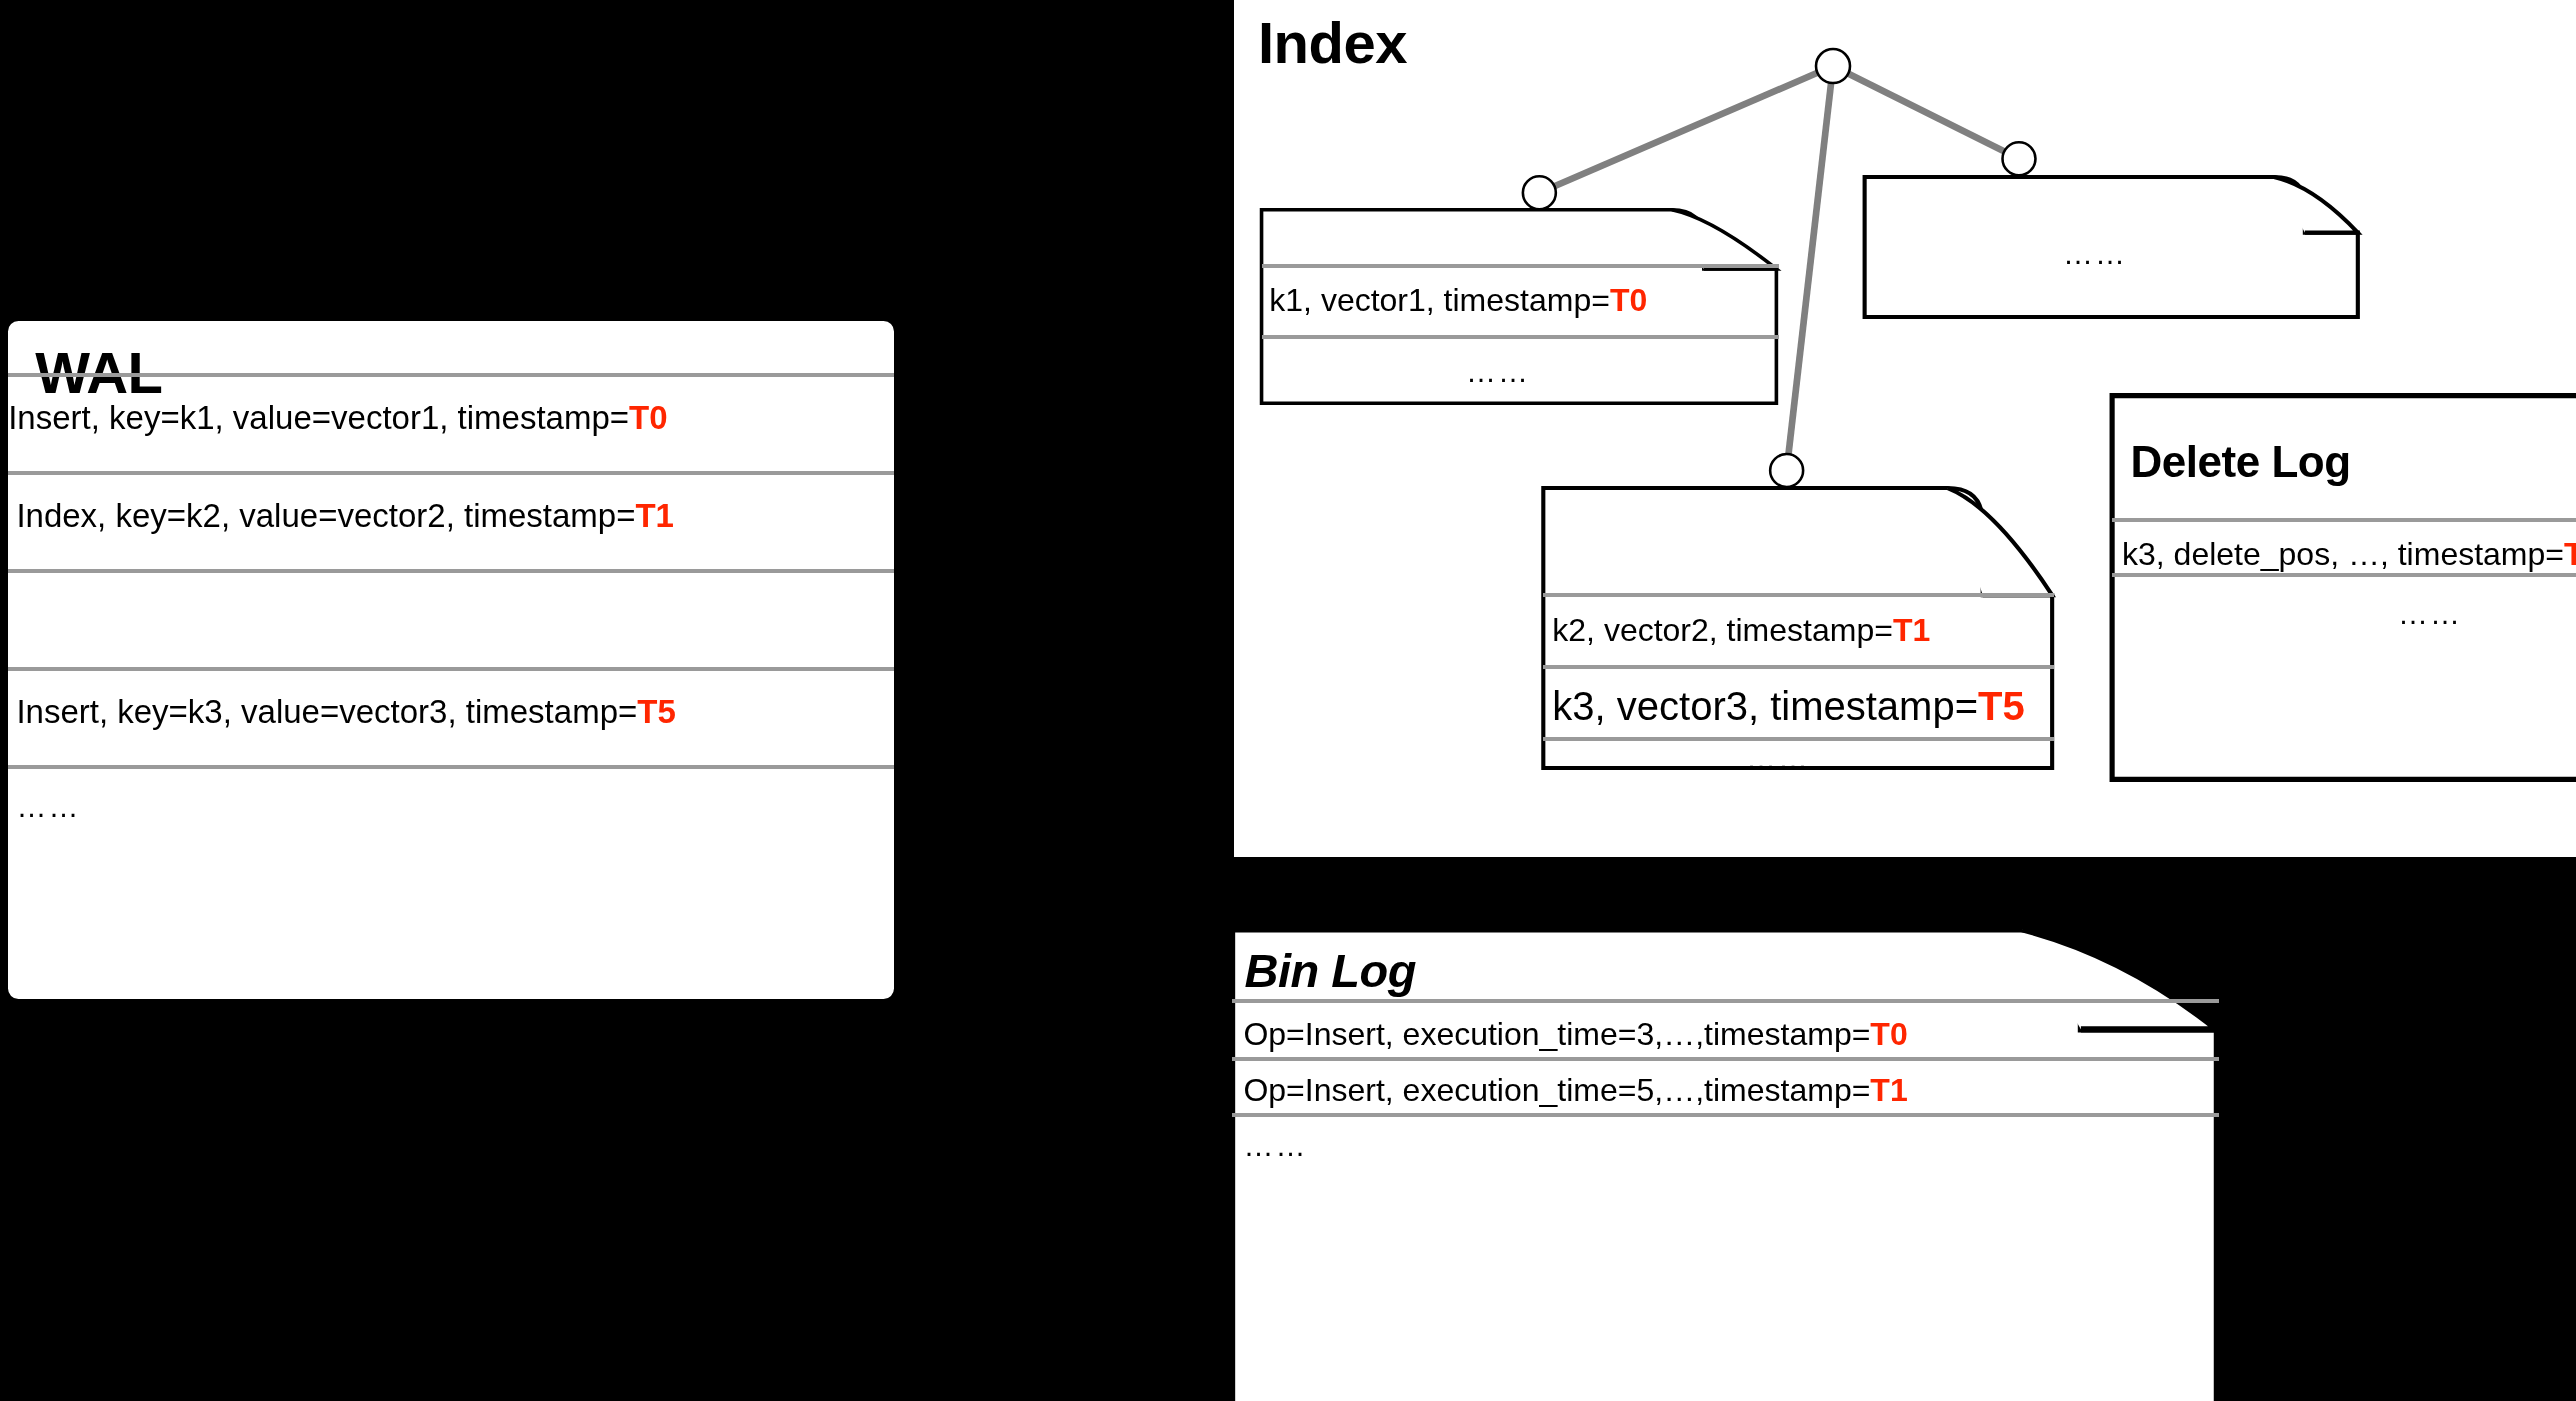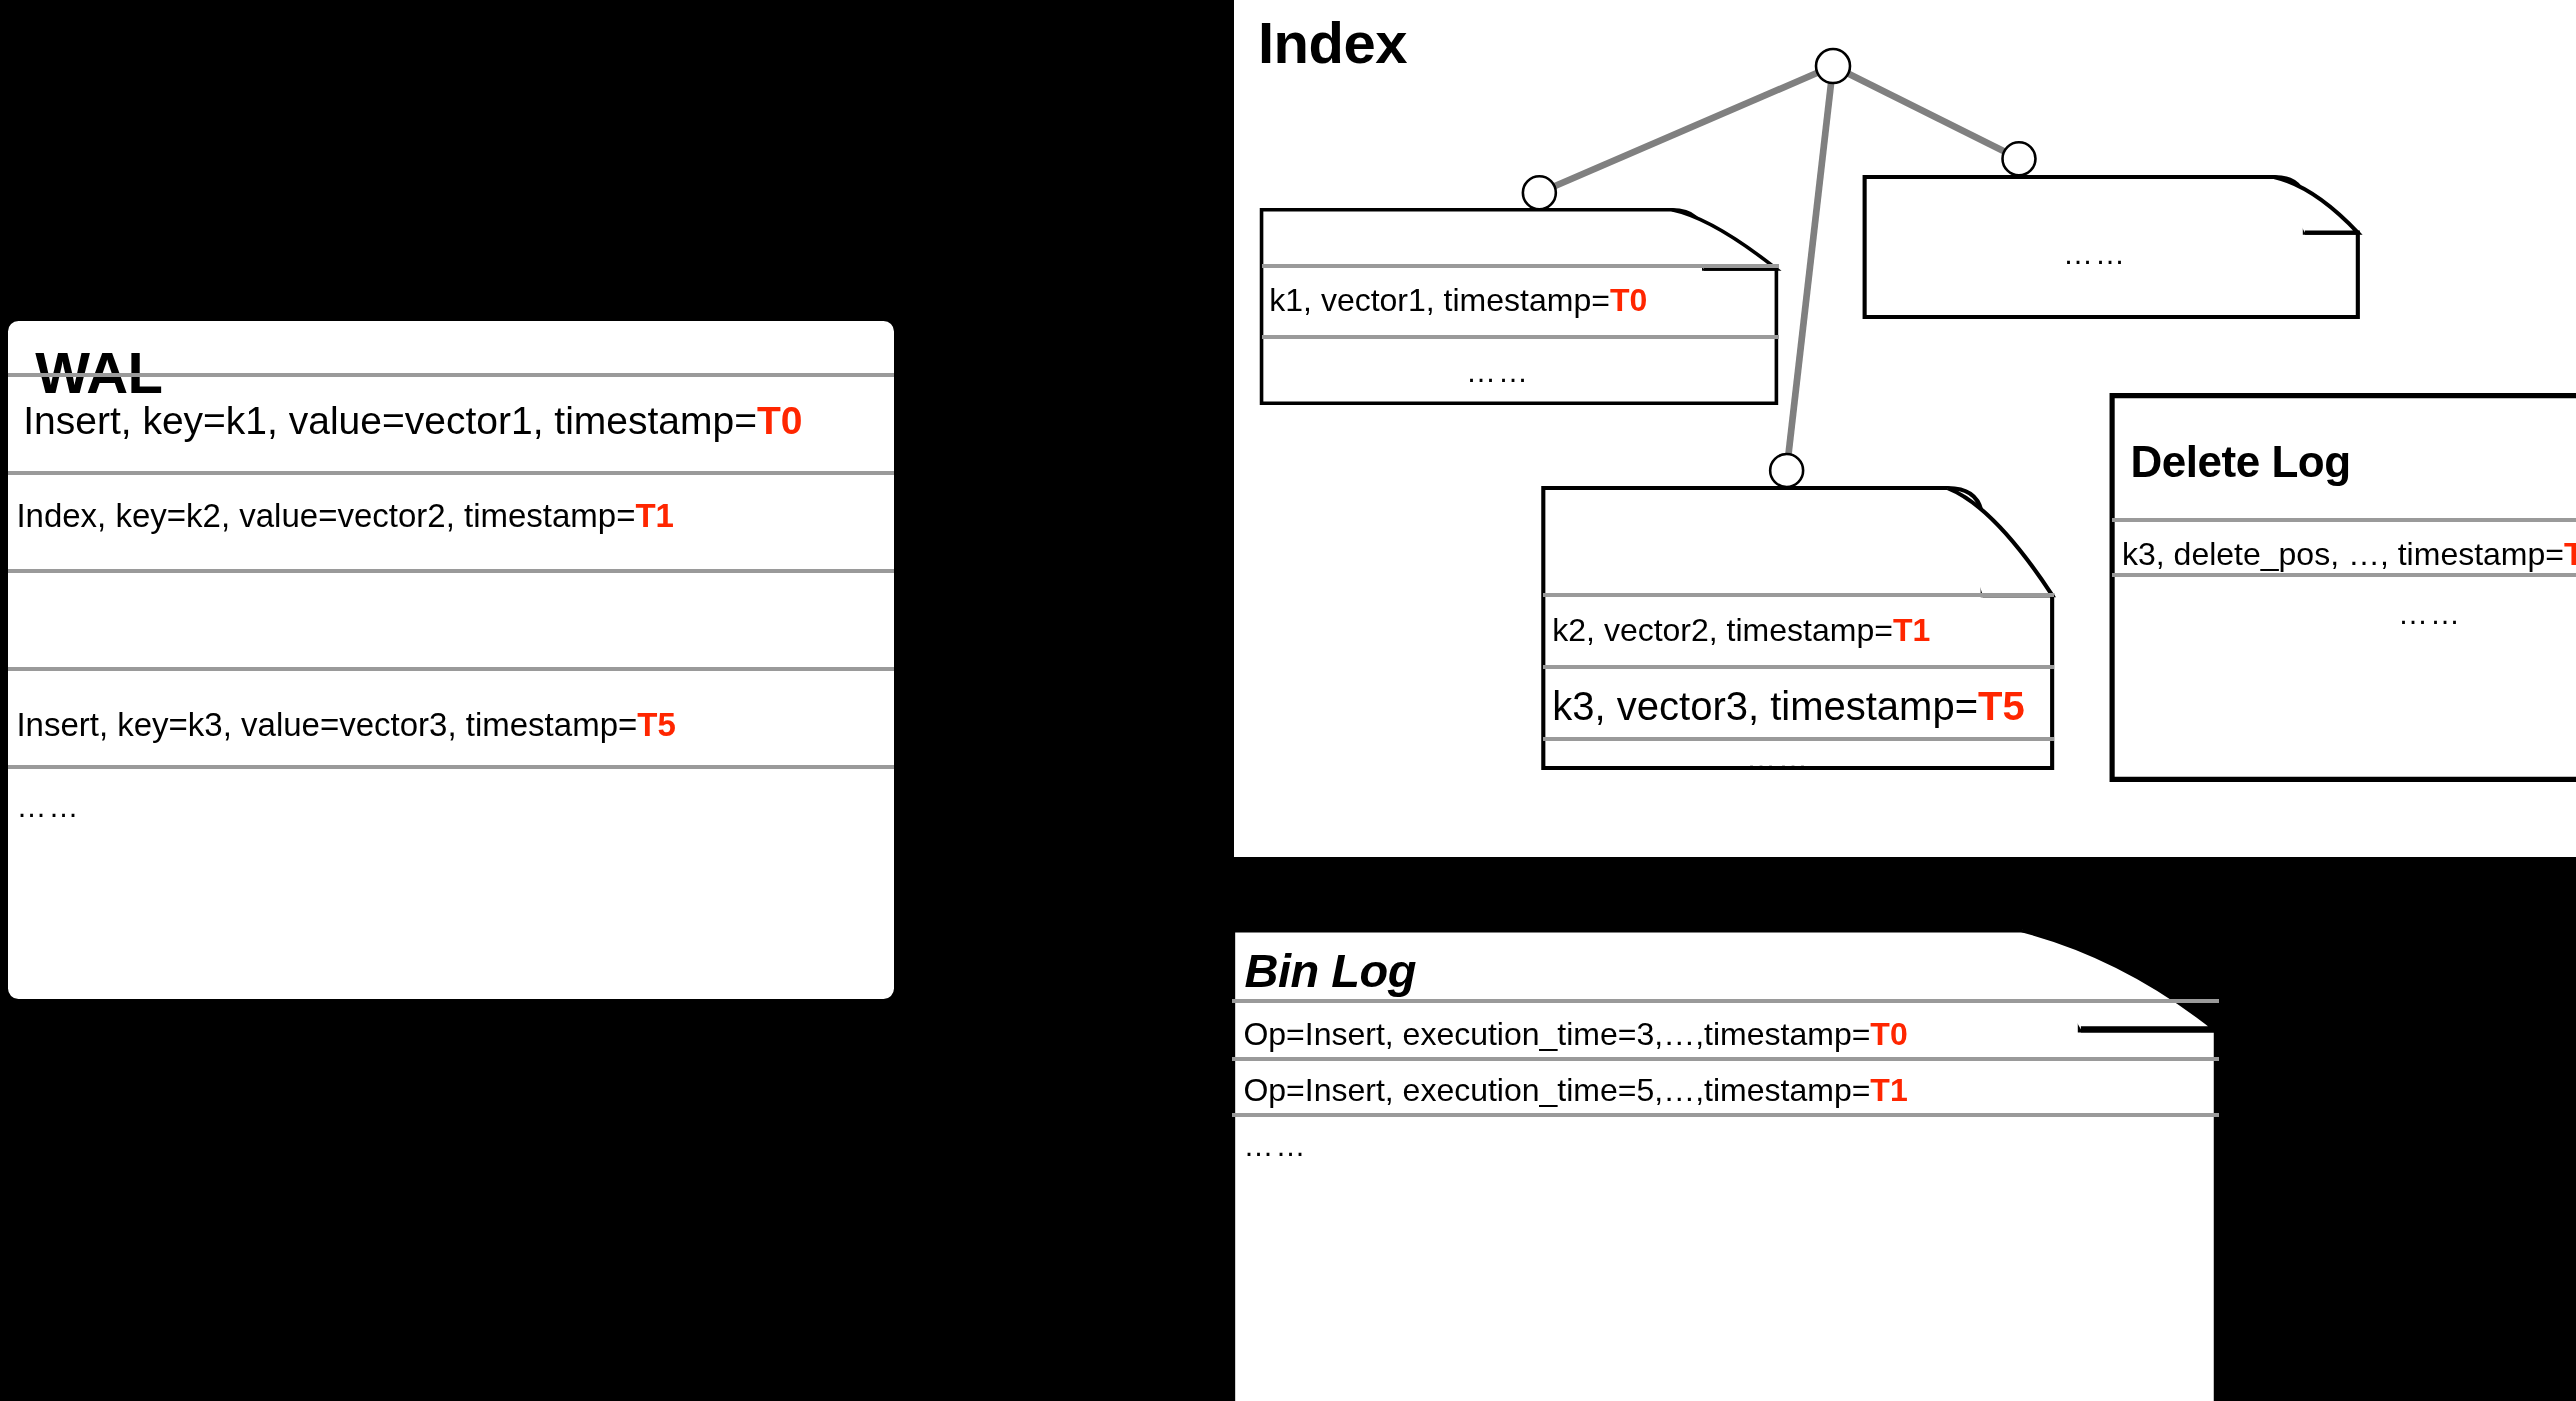--- a/index.html
+++ b/index.html
@@ -110,27 +110,27 @@
 
   <div class="card rounded" style="left:5.2px;top:318px;width:892px;height:684px;">
     <div class="title" style="left:27px;top:23px;font-size:58px;">WAL</div>
 
     <div class="row-sep" style="top:52px;"></div>
     <div class="row-sep" style="top:150px;"></div>
     <div class="row-sep" style="top:248px;"></div>
     <div class="row-sep" style="top:346px;"></div>
     <div class="row-sep" style="top:444px;"></div>
 
-    <div class="rowtext" style="left:15px;top:80px;font-size:39px;">
+    <div class="rowtext" style="left:0;top:80px;font-size:33px;">
       <span>Insert, key=k1, value=vector1, timestamp=</span><span class="ts">T0</span>
     </div>
     <div class="rowtext" style="left:8.2px;top:178px;font-size:33px;">
       <span>Index, key=k2, value=vector2, timestamp=</span><span class="ts">T1</span>
     </div>
-    <div class="rowtext" style="left:8.2px;top:374px;font-size:33px;margin-top:13px;">
+    <div class="rowtext" style="left:8.2px;top:374px;font-size:33px;">
       <span>Insert, key=k3, value=vector3, timestamp=</span><span class="ts">T5</span>
     </div>
     <div class="rowtext dots" style="left:8.2px;top:471px;font-size:30px;">……</div>
   </div>
 
   <div class="paper" style="left:1229px;top:926px;width:993px;height:495px;">
     <svg width="993" height="495" viewBox="0 0 1928 960" xmlns="http://www.w3.org/2000/svg">
       <path d="M6,6 L1540,6 Q1648,6 1654,104 L1654,200 L1918,200 L1918,956 L6,956 Z" fill="#ffffff" stroke="#000000" stroke-width="12"></path>
       <path d="M1540,6 Q1740,58 1918,200 Q1760,200 1654,200" fill="#ffffff" stroke="#000000" stroke-width="12"></path>
     </svg>

